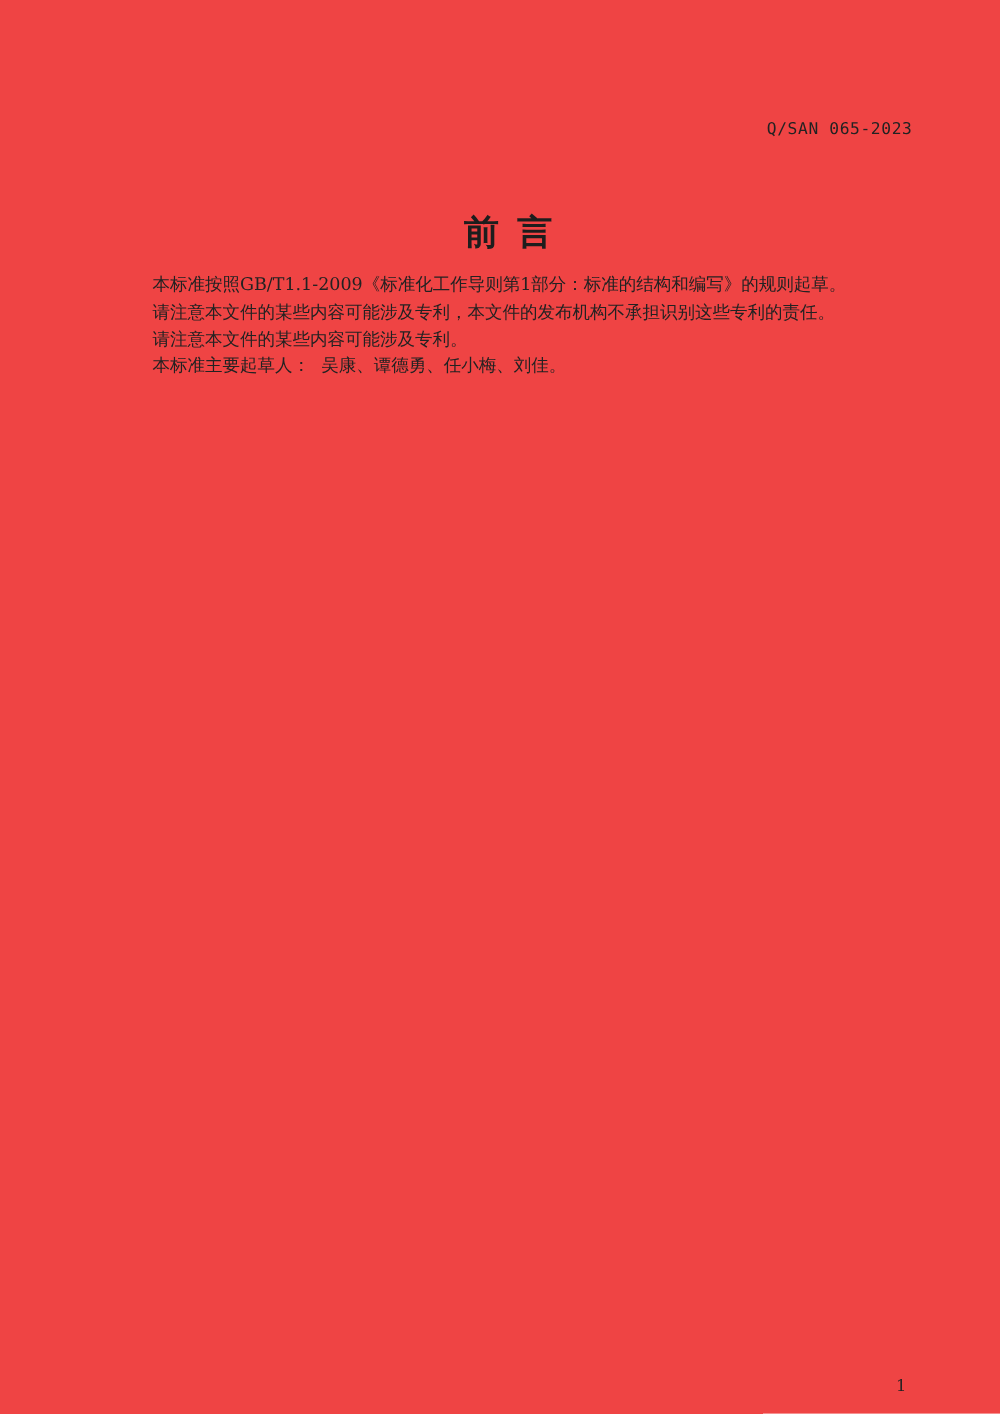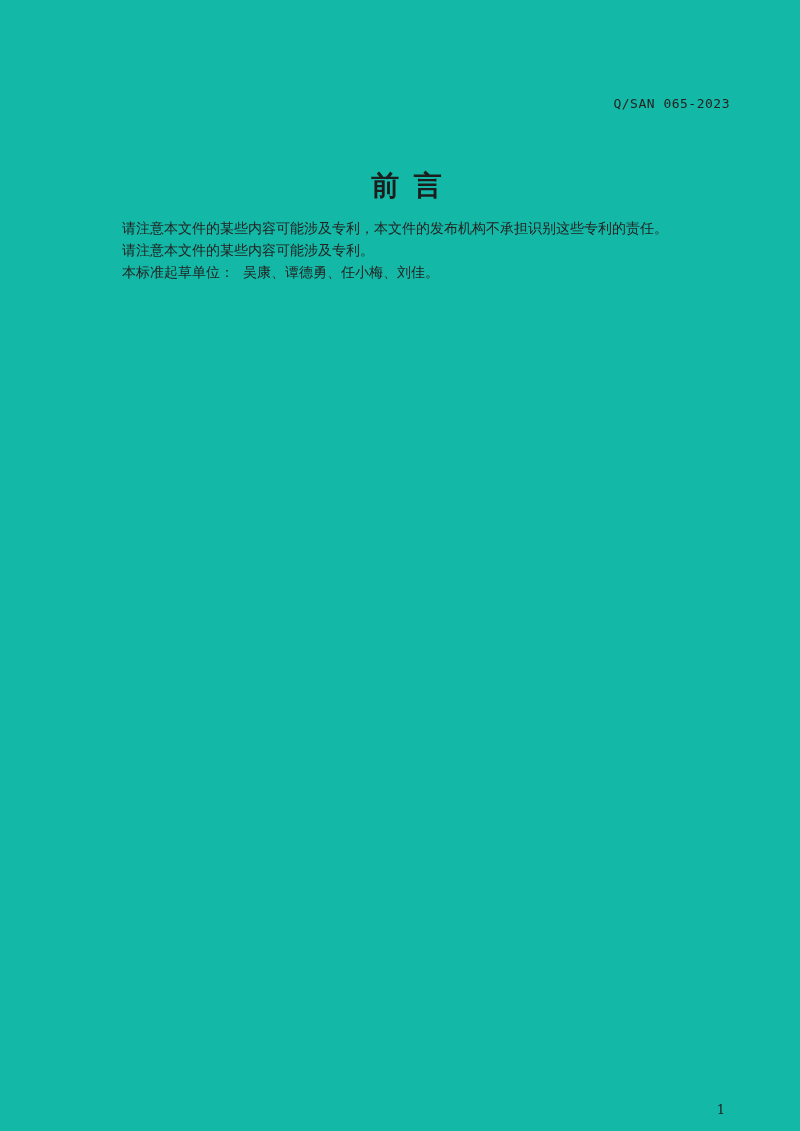--- a/index.html
+++ b/index.html
@@ -5,21 +5,21 @@
   * { margin: 0; padding: 0; box-sizing: border-box; }
 
   html, body {
     background: #ffffff;
   }
 
   .page {
     position: relative;
     width: 800px;
     height: 1131px;
-    background: #14b8a6;
+    background: #ef4444;
     overflow: hidden;
     font-family: "DejaVu Serif", "Liberation Serif", serif;
     color: #222222;
   }
 
   .doc-number {
     position: absolute;
     top: 96px;
     right: 70px;
     font-family: "DejaVu Sans Mono", "Liberation Mono", monospace;
@@ -73,20 +73,21 @@
 </head>
 <body>
 
 <div class="page">
 
   <div class="doc-number">Q/SAN 065-2023</div>
 
   <h1 class="doc-title">前 言</h1>
 
   <div class="doc-body">
+    <p>本标准按照GB/T1.1-2009《标准化工作导则第1部分：标准的结构和编写》的规则起草。</p>
     <p>请注意本文件的某些内容可能涉及专利，本文件的发布机构不承担识别这些专利的责任。</p>
     <p>请注意本文件的某些内容可能涉及专利。</p>
-    <p>本标准起草单位：  吴康、谭德勇、任小梅、刘佳。</p>
+    <p>本标准主要起草人：  吴康、谭德勇、任小梅、刘佳。</p>
   </div>
 
   <div class="page-number">1</div>
 
 </div>
 
 </body></html>

